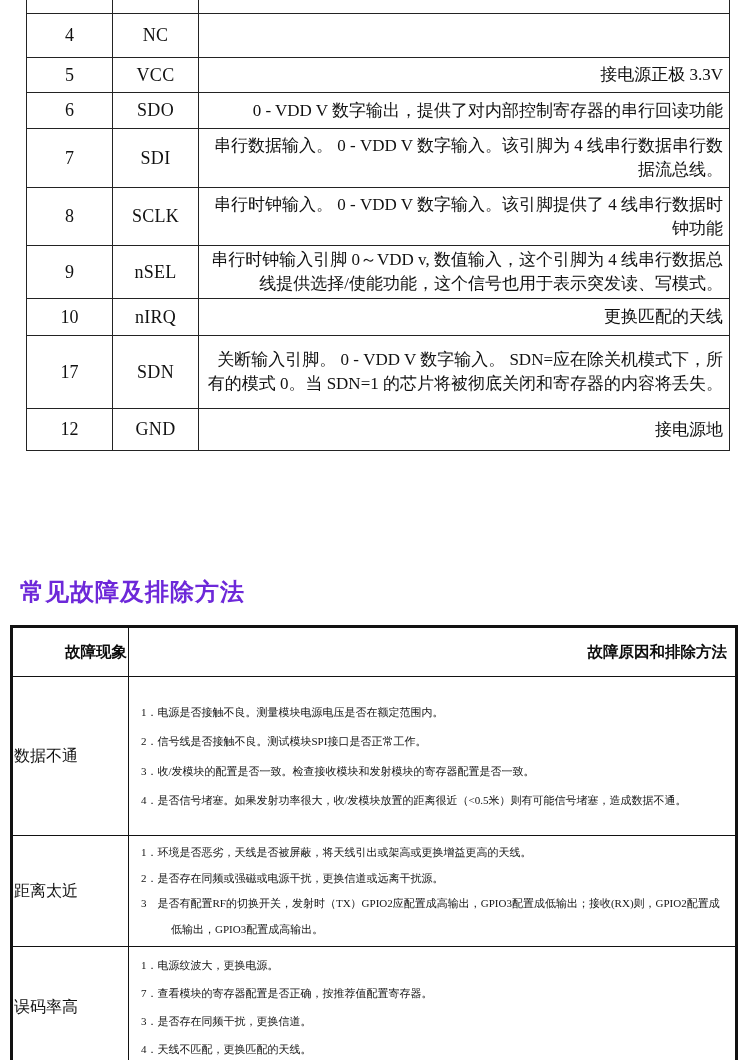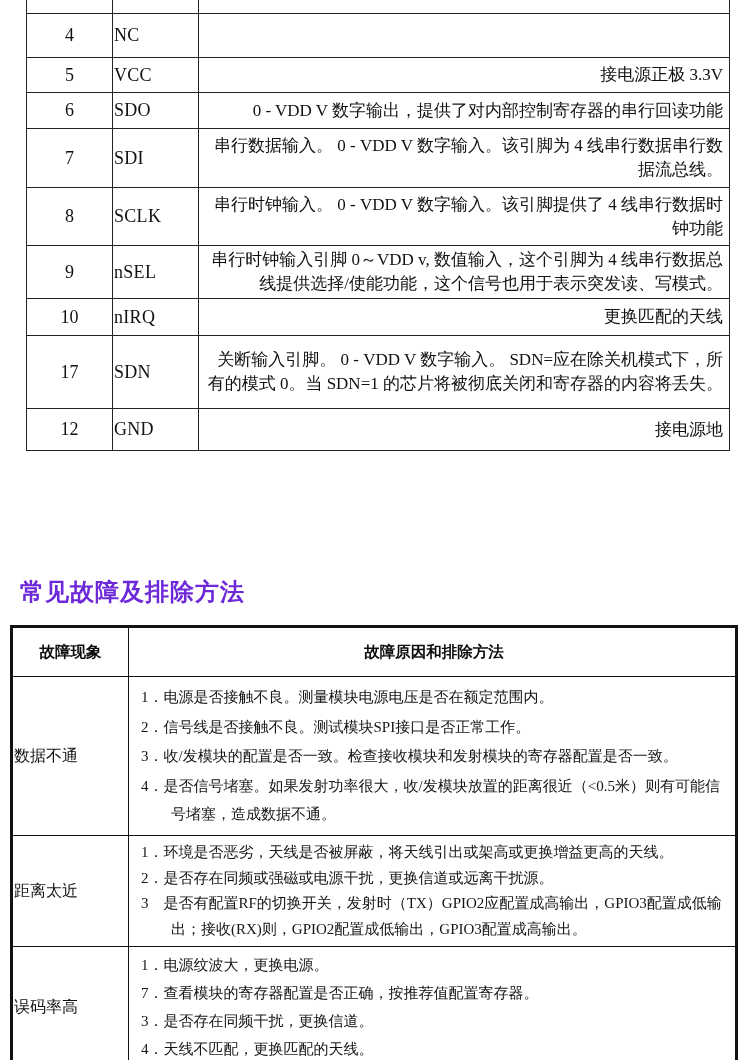--- a/index.html
+++ b/index.html
@@ -15,47 +15,47 @@
     border-collapse:collapse;table-layout:fixed;
     border:1.5px solid #232323;
   }
   .pin-table td{
     border:1.5px solid #232323;
     vertical-align:middle;
     font-size:17px;
     text-align:right;
   }
   .pin-table .c-pin{width:83px;text-align:center;font-size:18px;}
-  .pin-table .c-name{width:83px;text-align:left;font-size:18px;letter-spacing:.3px;}
+  .pin-table .c-name{width:83px;text-align:center;font-size:18px;letter-spacing:.3px;}
   .pin-table .c-desc{padding:2px 6px 2px 5px;line-height:24px;}
 
   
   .section-title{
     position:absolute;left:20px;top:576px;margin:0;
     font-family:"Liberation Sans","DejaVu Sans",sans-serif;
     font-weight:700;font-size:24px;color:#6d28d9;letter-spacing:1px;
   }
 
   
   .fault-table{
     position:absolute;left:10px;top:625px;width:728px;
     border-collapse:collapse;table-layout:fixed;
     border:3px solid #121212;
   }
   .fault-table td{border:1.5px solid #121212;vertical-align:middle;}
   .fault-table .fl{width:113px;font-size:16px;}
   .fault-table .head-cell{
     font-family:"Liberation Sans","DejaVu Sans",sans-serif;
-    font-weight:700;font-size:15.5px;text-align:center;color:#0c0c0c;
+    font-weight:700;font-size:15.5px;text-align:right;color:#0c0c0c;
   }
   .fault-table .fr{padding:4px 8px 4px 12px;}
   .items{width:100%;}
   .item{
     padding-left:30px;text-indent:-30px;
-    font-size:15px;color:#141414;
+    font-size:11px;color:#141414;
   }
   .li29 .item{line-height:28.5px;margin:1px 0;}
   .li26 .item{line-height:25.5px;margin:0;}
   .li27 .item{line-height:27px;margin:1px 0;}
 </style>
 </head>
 <body>
 
 <div class="page">
 

